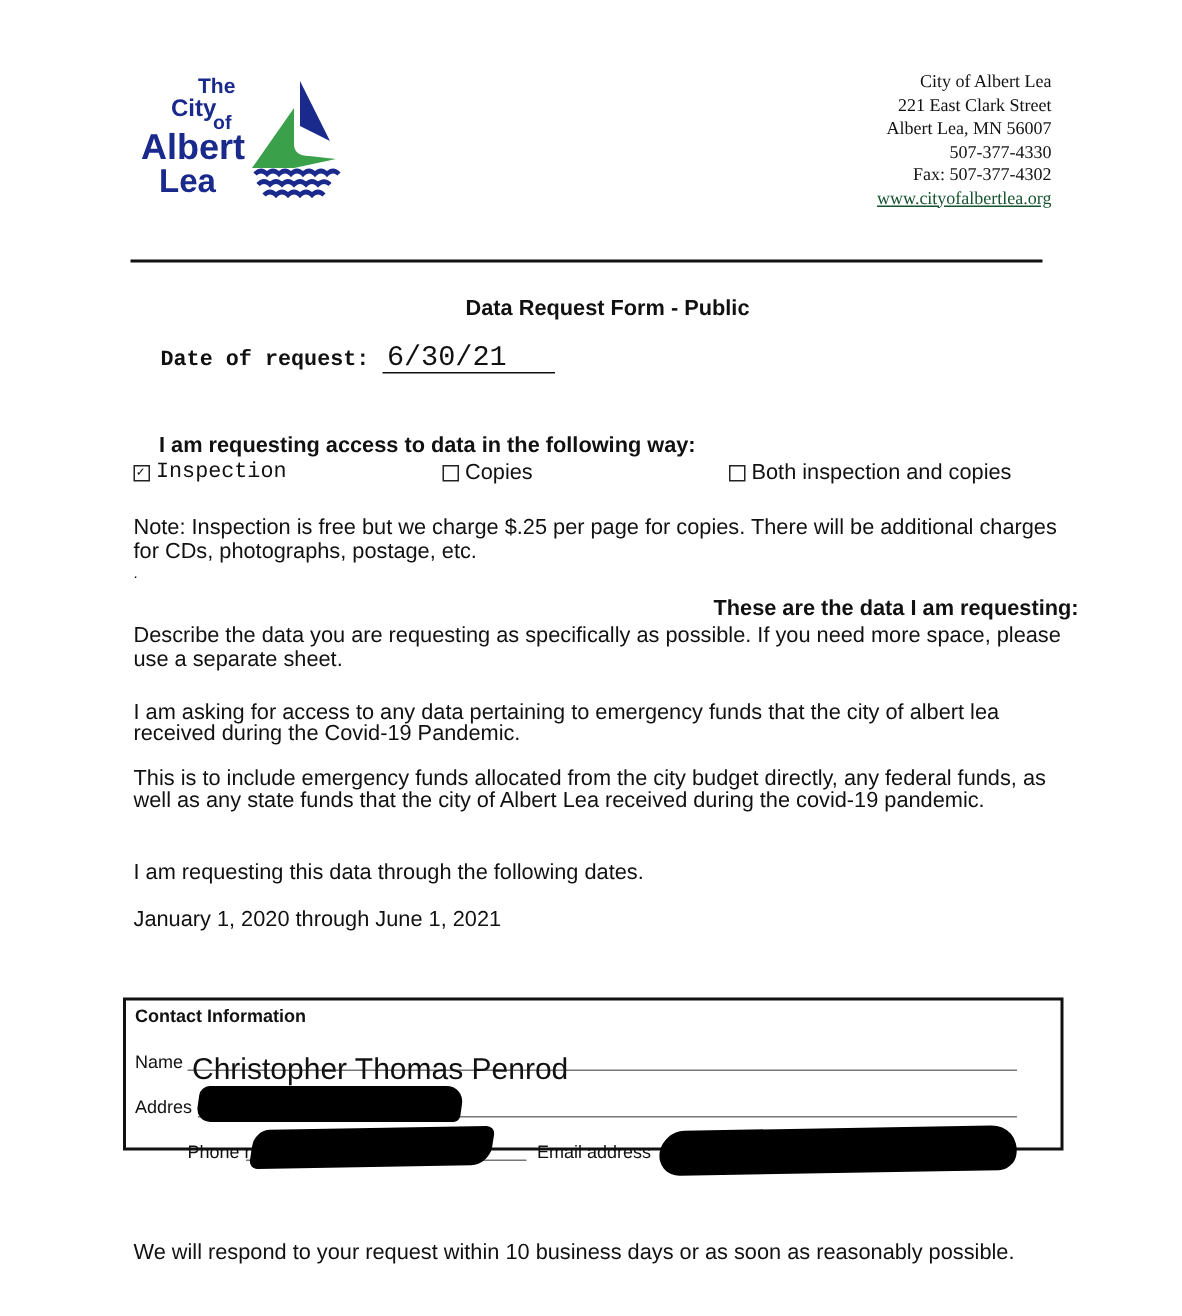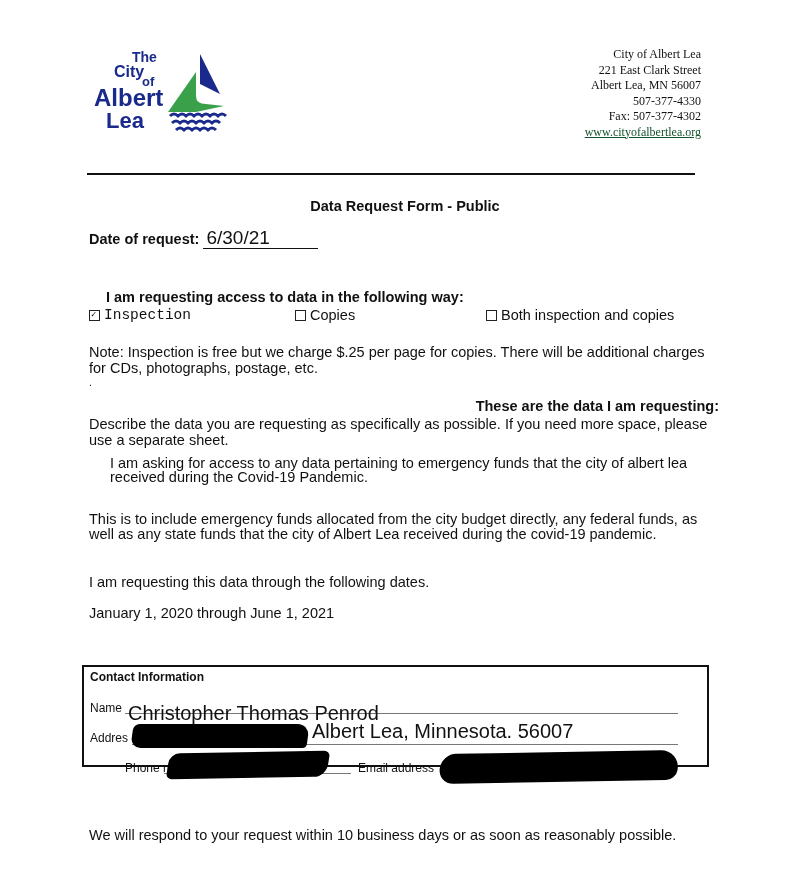--- a/index.html
+++ b/index.html
@@ -14,21 +14,21 @@
     
     .addr { position: absolute; right: 87px; top: 47px; text-align: right;
             font-family: "Liberation Serif", serif; font-size: 12px; line-height: 15.5px; color: #111; }
     .addr a { color: #14532d; text-decoration: underline; }
 
     .rule { position: absolute; left: 87px; top: 173px; width: 608px; height: 2px; background: #111; }
 
     .title { position: absolute; left: 0; width: 788px; top: 198px; text-align: center;
              font-weight: bold; font-size: 14.5px; padding-left: 22px; box-sizing: border-box; }
 
-    .date-row { position: absolute; left: 89px; top: 228px; font-size: 14.5px; font-weight: bold; }
+    .date-row { position: absolute; left: 107px; top: 228px; font-size: 14.5px; font-weight: bold; font-family: Liberation Mono, monospace; }
     .date-val { display: inline-block; font-weight: normal; font-size: 19px; border-bottom: 1px solid #111;
                 width: 112px; padding-left: 3px; line-height: 20px; }
 
     .way-head { position: absolute; left: 89px; top: 289px; font-size: 14.5px; font-weight: bold; margin-left: 17px; }
     .opt { position: absolute; top: 307px; font-size: 14.5px; display: flex; align-items: center; gap: 4px; }
     .cb { display: inline-block; width: 11px; height: 11px; border: 1px solid #222; box-sizing: border-box;
           position: relative; font-size: 10px; line-height: 9px; text-align: center; }
     .cb.checked::after { content: "\2713"; position: absolute; left: 1px; top: 0; font-size: 9px; }
 
     .p { position: absolute; left: 89px; width: 630px; font-size: 14.5px; line-height: 16px; }
@@ -100,36 +100,35 @@
   <span class="cb"></span>
   <span>Both inspection and copies</span>
 </div>
 
 <div class="p" style="top:344px; width:625px;">Note:  Inspection is free but we charge $.25 per page for copies.  There will be additional charges for CDs, photographs, postage, etc.</div>
 <div class="p" style="top:378px; font-size:10px; line-height:10px;">.</div>
 
 <div class="p bold" style="top:398px;">These are the data I am requesting:</div>
 <div class="p" style="top:416px; width:628px;">Describe the data you are requesting as specifically as possible.  If you need more space, please use a separate sheet.</div>
 
-<div class="p" style="top:456px; width:610px; line-height:14px;margin-left:21px;">I am asking for access to any data pertaining to emergency funds that the city of albert lea received during the Covid-19 Pandemic.</div>
+<div class="p" style="top:468px; width:610px; line-height:14px;">I am asking for access to any data pertaining to emergency funds that the city of albert lea received during the Covid-19 Pandemic.</div>
 <div class="p" style="top:512px; width:620px; line-height:14.5px;">This is to include emergency funds allocated from the city budget directly, any federal funds, as well as any state funds that the city of Albert Lea received during the covid-19 pandemic.</div>
 <div class="p" style="top:574px;">I am requesting this data through the following dates.</div>
 <div class="p" style="top:605px;">January 1, 2020 through June 1, 2021</div>
 
 <div class="contact">
   <div class="contact-head">Contact Information</div>
 
   <div class="lbl" style="left:6px; top:34px;">Name</div>
   <div class="field-line" style="left:41px; top:46px; width:553px;"></div>
   <div class="fill" style="left:44px; top:23px;margin-top:12px;">Christopher Thomas Penrod</div>
 
   <div class="lbl" style="left:6px; top:64px;">Addres</div>
   <div class="field-line" style="left:48px; top:77px; width:546px;"></div>
   <div class="redact" style="left:48px; top:57px; width:176px; height:24px; border-radius:6px 12px 4px 10px; transform:skewX(-8deg);"></div>
-  <div class="fill" style="left:228px; top:53px;">Albert Lea, Minnesota. 56007</div>
 
   <div class="lbl" style="left:6px; top:94px;margin-left:35px;">Phone numbe</div>
   <div class="field-line" style="left:80px; top:106px; width:187px;"></div>
   <div class="redact" style="left:84px; top:85px; width:160px; height:26px; border-radius:10px 6px 12px 6px; transform:skewX(-10deg) rotate(-1deg);"></div>
 
   <div class="lbl" style="left:274px; top:94px;">Email address</div>
   <div class="redact" style="left:356px; top:85px; width:238px; height:30px; border-radius:14px 20px 10px 16px; transform:skewX(-10deg) rotate(-1deg);"></div>
 </div>
 
 <div class="footer">We will respond to your request within 10 business days or as soon as reasonably possible.</div>

